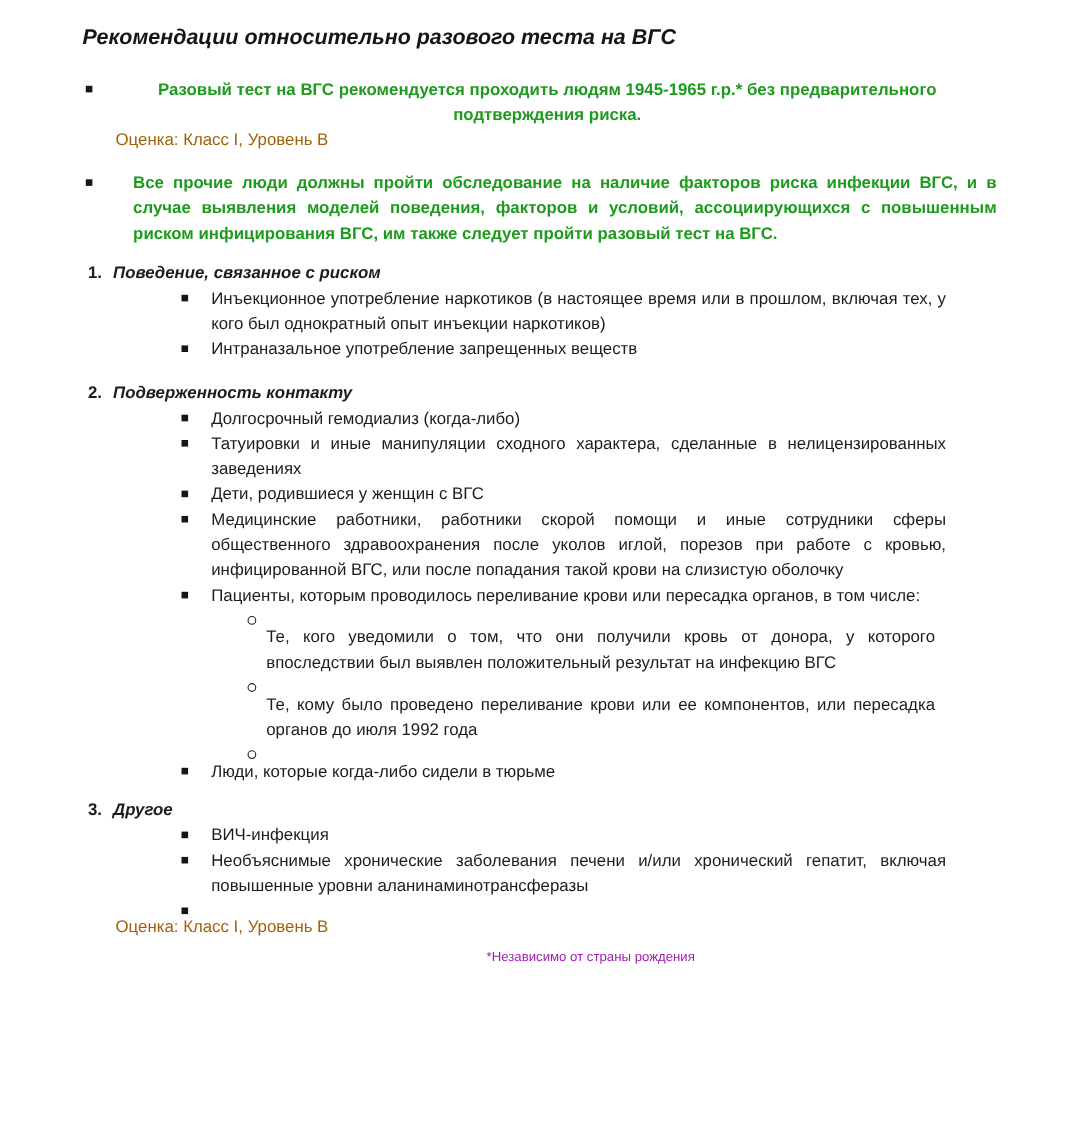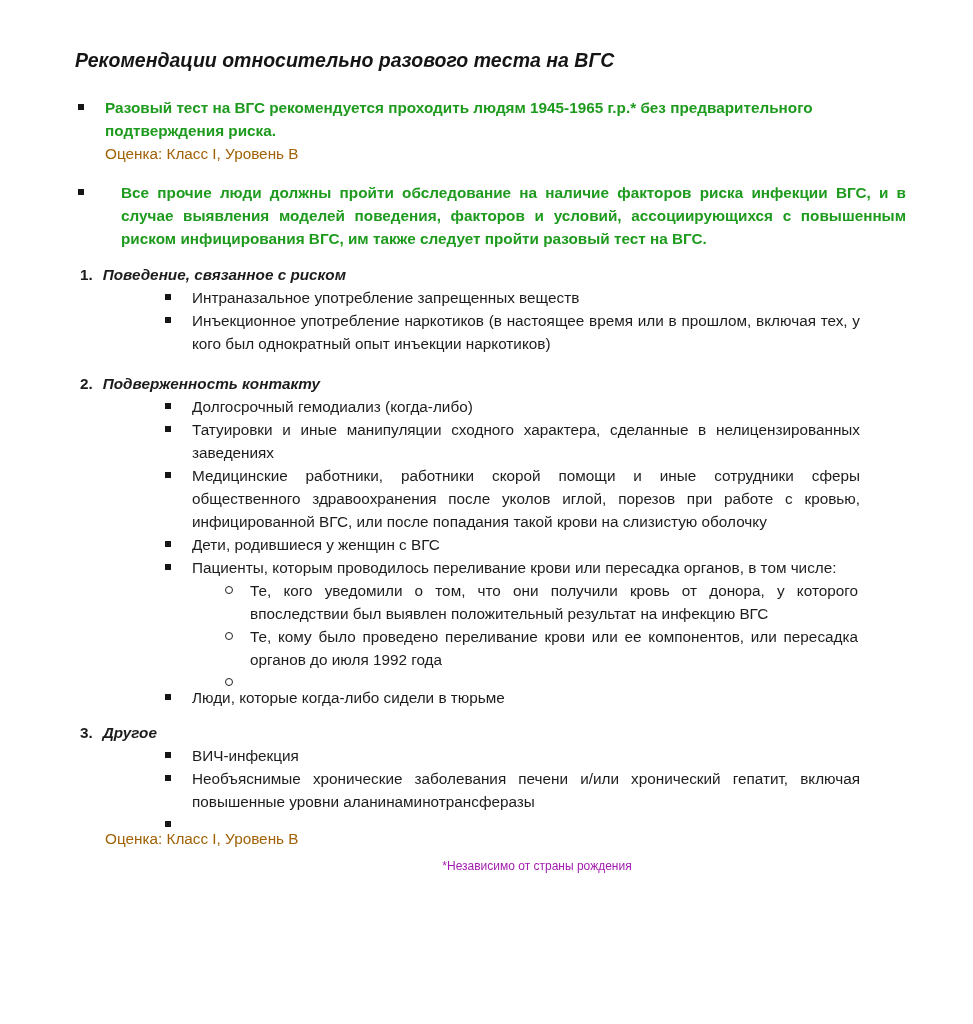--- a/index.html
+++ b/index.html
@@ -2,21 +2,21 @@
 <html lang="ru"><head>
 <meta charset="utf-8">
 <style>
   html, body { margin:0; padding:0; background:#ffffff; }
   .page {
     position:relative;
     width:969px;
     height:1024px;
     background:#ffffff;
     box-sizing:border-box;
-    padding-top:49px;
+    padding-top:23px;
     font-family:"Liberation Sans", sans-serif;
     font-size:15.3px;
     line-height:23px;
     color:#1c1c1c;
     overflow:hidden;
   }
   p { margin:0; }
 
   .title {
     margin:0 0 24px 75px;
@@ -31,38 +31,38 @@
   .l1 { display:flex; margin-left:78px; }
   .l1-body { margin-left:21px; width:785px; }
   .gap-top { margin-top:16px;gap:16px; }
 
   .sq {
     flex:none;
     width:6px; height:6px;
     margin-top:8px;
     background:#161616;
   }
-  .green { color:#1e9b1e; font-weight:bold; }
+  .green { color:#1e9b1e; font-weight:bold;text-align:center; }
   .just { text-align:justify; }
   .rating { color:#a16207; }
 
   
   .section-1 { margin-top:13px; }
   .section-2 { margin-top:17px; }
   .section-3 { margin-top:12px; }
   .sec-head { margin-left:80px; font-weight:bold; }
   .sec-num { font-style:normal; margin-right:10px; }
   .sec-title { font-style:italic; }
 
   
   .l2 { display:flex; margin-left:165px; }
   .l2 p { margin-left:21px; width:668px; }
 
   
-  .l3 { display:flex; margin-left:225px; }
+  .l3 { display:flex; margin-left:225px;flex-direction:column; }
   .circ {
     flex:none;
     box-sizing:border-box;
     width:8px; height:8px;
     margin-top:7px;
     border:1.4px solid #222222;
     border-radius:50%;
     background:transparent;
   }
   .l3 p { margin-left:17px; width:608px; }
@@ -95,45 +95,45 @@
     <span class="sq"></span>
     <div class="l1-body">
       <p class="green just">Все прочие люди должны пройти обследование на наличие факторов риска инфекции ВГС, и в случае выявления моделей поведения, факторов и условий, ассоциирующихся с повышенным риском инфицирования ВГС, им также следует пройти разовый тест на ВГС.</p>
     </div>
   </div>
 
   <div class="section-1">
     <p class="sec-head"><span class="sec-num">1.</span><span class="sec-title">Поведение, связанное с риском</span></p>
     <div class="l2">
       <span class="sq"></span>
-      <p class="just">Интраназальное употребление запрещенных веществ</p>
+      <p class="just">Инъекционное употребление наркотиков (в настоящее время или в прошлом, включая тех, у кого был однократный опыт инъекции наркотиков)</p>
     </div>
     <div class="l2">
       <span class="sq"></span>
-      <p class="just">Инъекционное употребление наркотиков (в настоящее время или в прошлом, включая тех, у кого был однократный опыт инъекции наркотиков)</p>
+      <p class="just">Интраназальное употребление запрещенных веществ</p>
     </div>
   </div>
 
   <div class="section-2">
     <p class="sec-head"><span class="sec-num">2.</span><span class="sec-title">Подверженность контакту</span></p>
     <div class="l2">
       <span class="sq"></span>
       <p class="just">Долгосрочный гемодиализ (когда-либо)</p>
     </div>
     <div class="l2">
       <span class="sq"></span>
       <p class="just">Татуировки и иные манипуляции сходного характера, сделанные в нелицензированных заведениях</p>
     </div>
     <div class="l2">
       <span class="sq"></span>
-      <p class="just">Медицинские работники, работники скорой помощи и иные сотрудники сферы общественного здравоохранения после уколов иглой, порезов при работе с кровью, инфицированной ВГС, или после попадания такой крови на слизистую оболочку</p>
+      <p class="just">Дети, родившиеся у женщин с ВГС</p>
     </div>
     <div class="l2">
       <span class="sq"></span>
-      <p class="just">Дети, родившиеся у женщин с ВГС</p>
+      <p class="just">Медицинские работники, работники скорой помощи и иные сотрудники сферы общественного здравоохранения после уколов иглой, порезов при работе с кровью, инфицированной ВГС, или после попадания такой крови на слизистую оболочку</p>
     </div>
     <div class="l2">
       <span class="sq"></span>
       <p class="just">Пациенты, которым проводилось переливание крови или пересадка органов, в том числе:</p>
     </div>
     <div class="l3">
       <span class="circ"></span>
       <p class="just">Те, кого уведомили о том, что они получили кровь от донора, у которого впоследствии был выявлен положительный результат на инфекцию ВГС</p>
     </div>
     <div class="l3">

